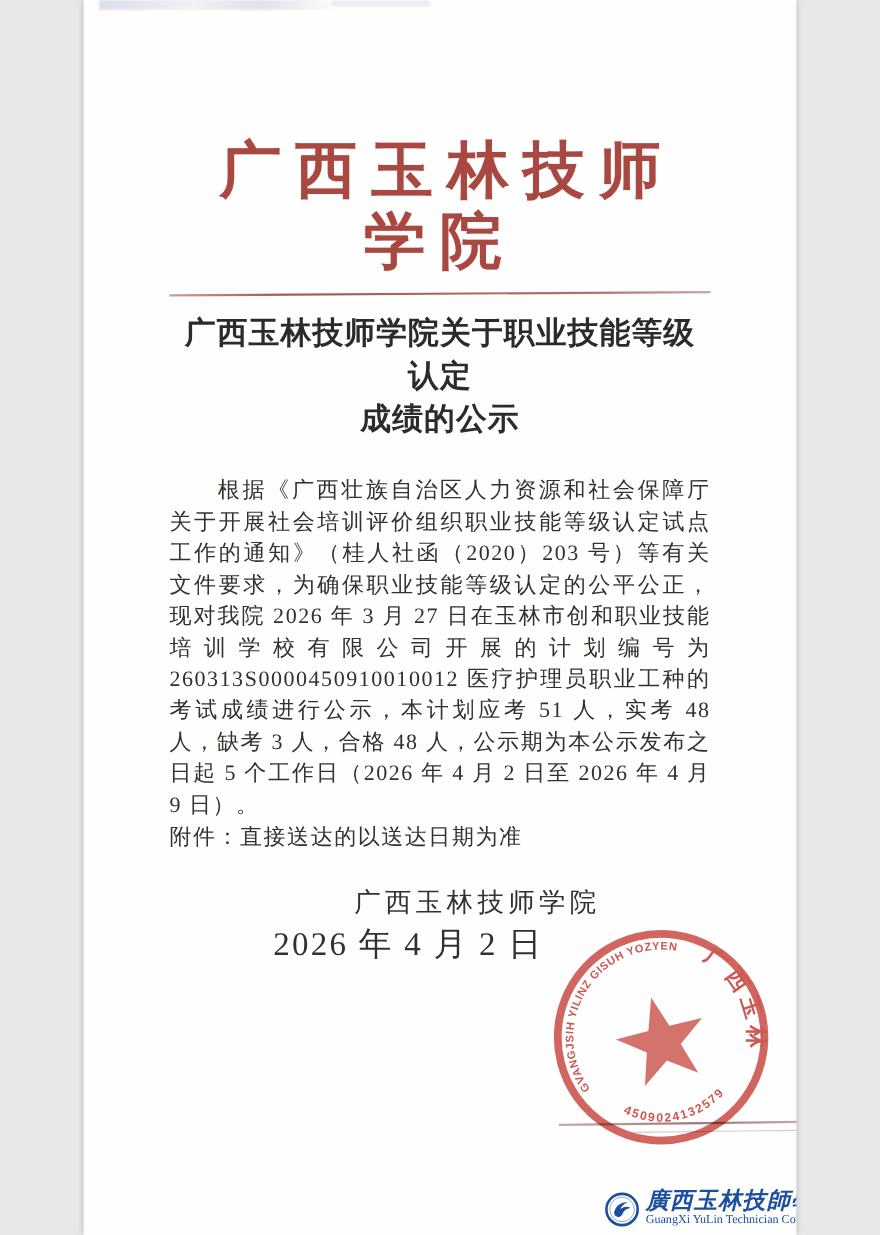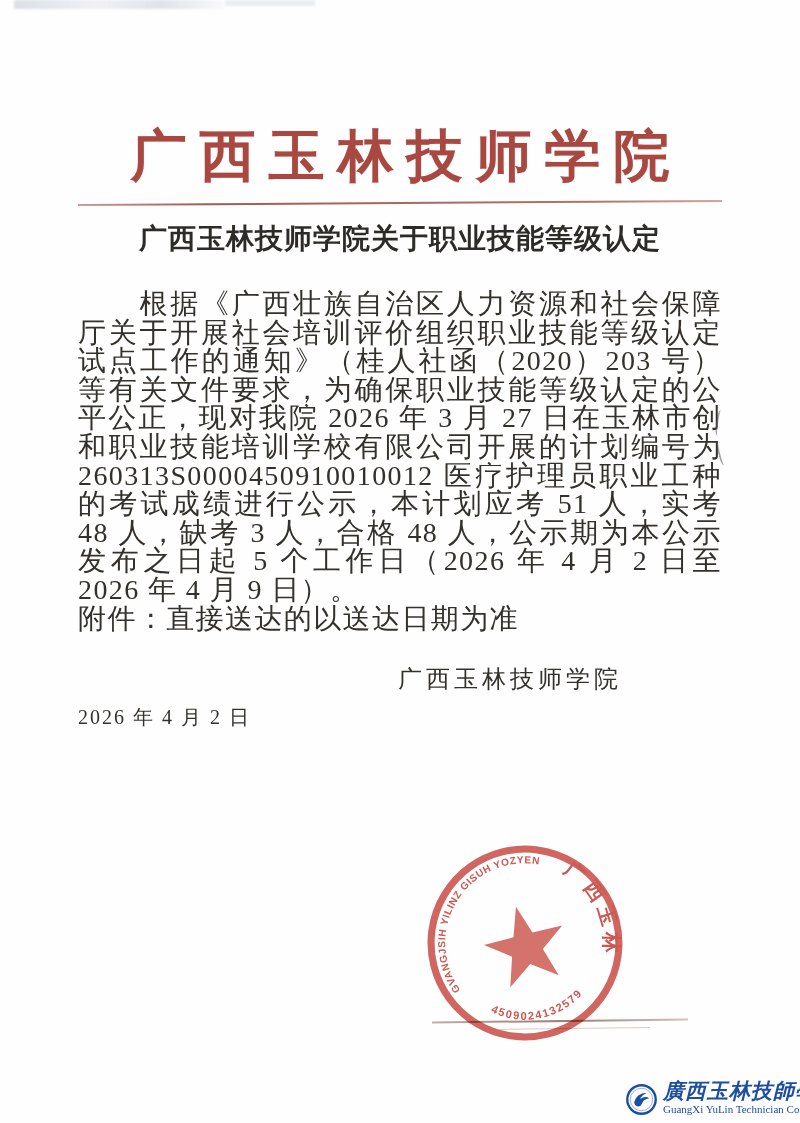--- a/index.html
+++ b/index.html
@@ -5,21 +5,21 @@
   :root{
     --masthead-red:#a84841;
     --rule-red:#9c5248;
     --seal-red:#c8463e;
     --footer-blue:#1d4fa0;
     --ink:#34312c;
   }
   html,body{margin:0;padding:0;background:#e8e8e8;}
   .page{
     position:relative;
-    width:800px;height:1123px;
+    width:648px;height:1123px;
     margin:0 auto;
     background:#fefefe;
     overflow:hidden;
     font-family:"Liberation Serif","DejaVu Serif",serif;
     color:var(--ink);
     box-shadow:0 0 6px rgba(0,0,0,.25);
   }
   .content{padding:0 78px;}
 
   
@@ -56,33 +56,33 @@
   
   .doc-title{
     margin:15px 0 0 0;
     font-family:"Liberation Sans","DejaVu Sans",sans-serif;
     font-size:28px;font-weight:bold;line-height:39px;
     letter-spacing:1px;color:#2d2b28;text-align:center;
   }
   .doc-title span{display:block;text-align:center;}
 
   
-  .body-text{margin-top:32px;font-size:28px;line-height:28.6px;letter-spacing:1.4px;}
+  .body-text{margin-top:32px;font-size:20px;line-height:28.6px;letter-spacing:1.4px;}
   .body-text p{margin:0;text-align:justify;}
   .body-text p.indent{text-indent:2.2em;}
   .body-text p.p2{margin-top:8px;}
   .body-text p.p3{margin-top:4px;}
   .attachment{margin-top:2px;}
 
   
   .sig{position:relative;z-index:1;}
   .sig-org{margin-top:27px;text-align:right;padding-right:100px;
     font-size:24px;letter-spacing:4px;line-height:38px;}
-  .sig-date{padding-right:152px;
-    font-size:20px;letter-spacing:2px;line-height:38px;}
+  .sig-date{text-align:right;padding-right:152px;
+    font-size:30px;letter-spacing:2px;line-height:38px;}
 
   
   .seal{
     position:absolute;left:424px;top:842px;width:202px;height:202px;
     transform:rotate(-14deg);
     mix-blend-mode:multiply;opacity:.9;z-index:2;
   }
   .seal svg{width:100%;height:100%;}
   .seal .ring{stroke:var(--seal-red);fill:none;stroke-width:7;opacity:.92;}
   .seal .star{fill:var(--seal-red);opacity:.85;}
@@ -121,20 +121,21 @@
   <div class="edge-mark m1"></div>
   <div class="edge-mark m2"></div>
 
   <div class="content">
 
     <h1 class="masthead">广西玉林技师学院</h1>
     <div class="red-rule"></div>
 
     <h2 class="doc-title">
       <span>广西玉林技师学院关于职业技能等级认定</span>
+      <span>成绩的公示</span>
     </h2>
 
     <div class="body-text">
       <p class="indent p1">根据《广西壮族自治区人力资源和社会保障厅关于开展社会培训评价组织职业技能等级认定试点工作的通知》（桂人社函（2020）203 号）等有关文件要求，为确保职业技能等级认定的公平公正，现对我院 2026 年 3 月 27 日在玉林市创和职业技能培训学校有限公司开展的计划编号为 260313S0000450910010012 医疗护理员职业工种的考试成绩进行公示，本计划应考 51 人，实考 48 人，缺考 3 人，合格 48 人，公示期为本公示发布之日起 5 个工作日（2026 年 4 月 2 日至 2026 年 4 月 9 日）。</p>
       <p class="attachment">附件：直接送达的以送达日期为准</p>
     </div>
 
     <div class="sig">
       <div class="sig-org">广西玉林技师学院</div>
       <div class="sig-date">2026 年 4 月 2 日</div>

